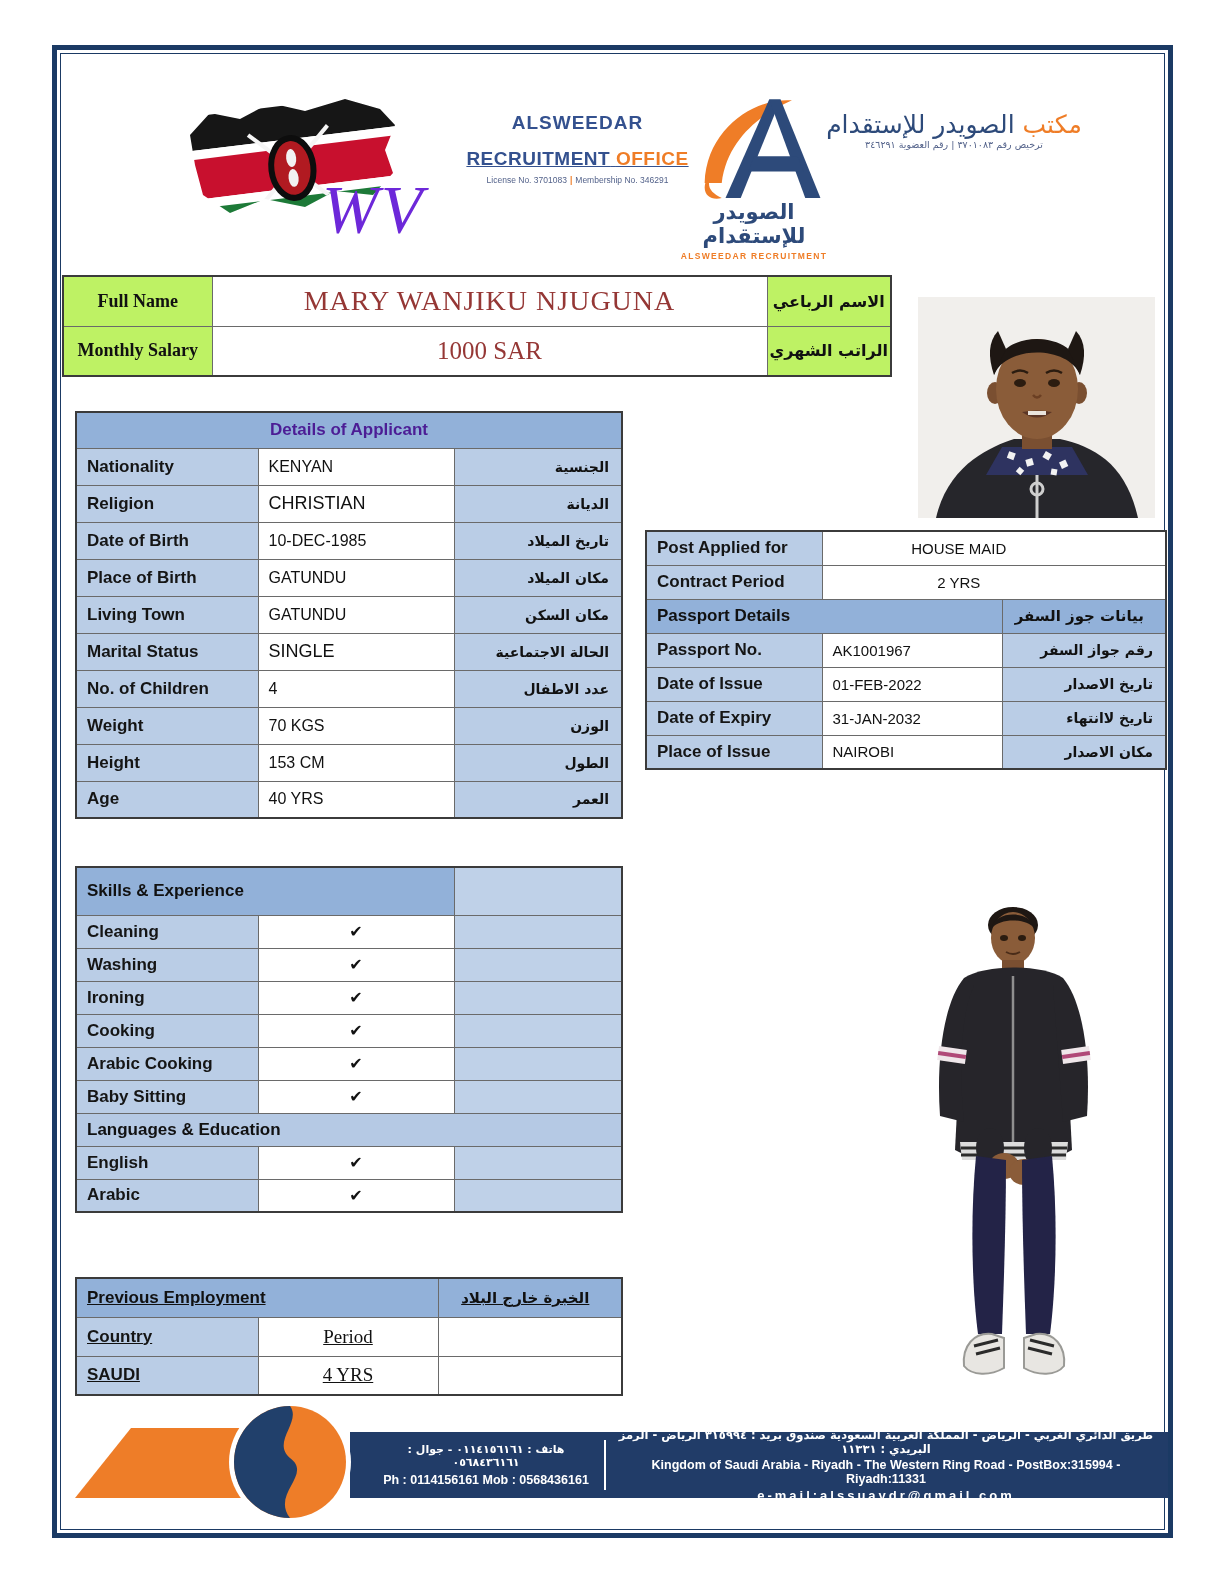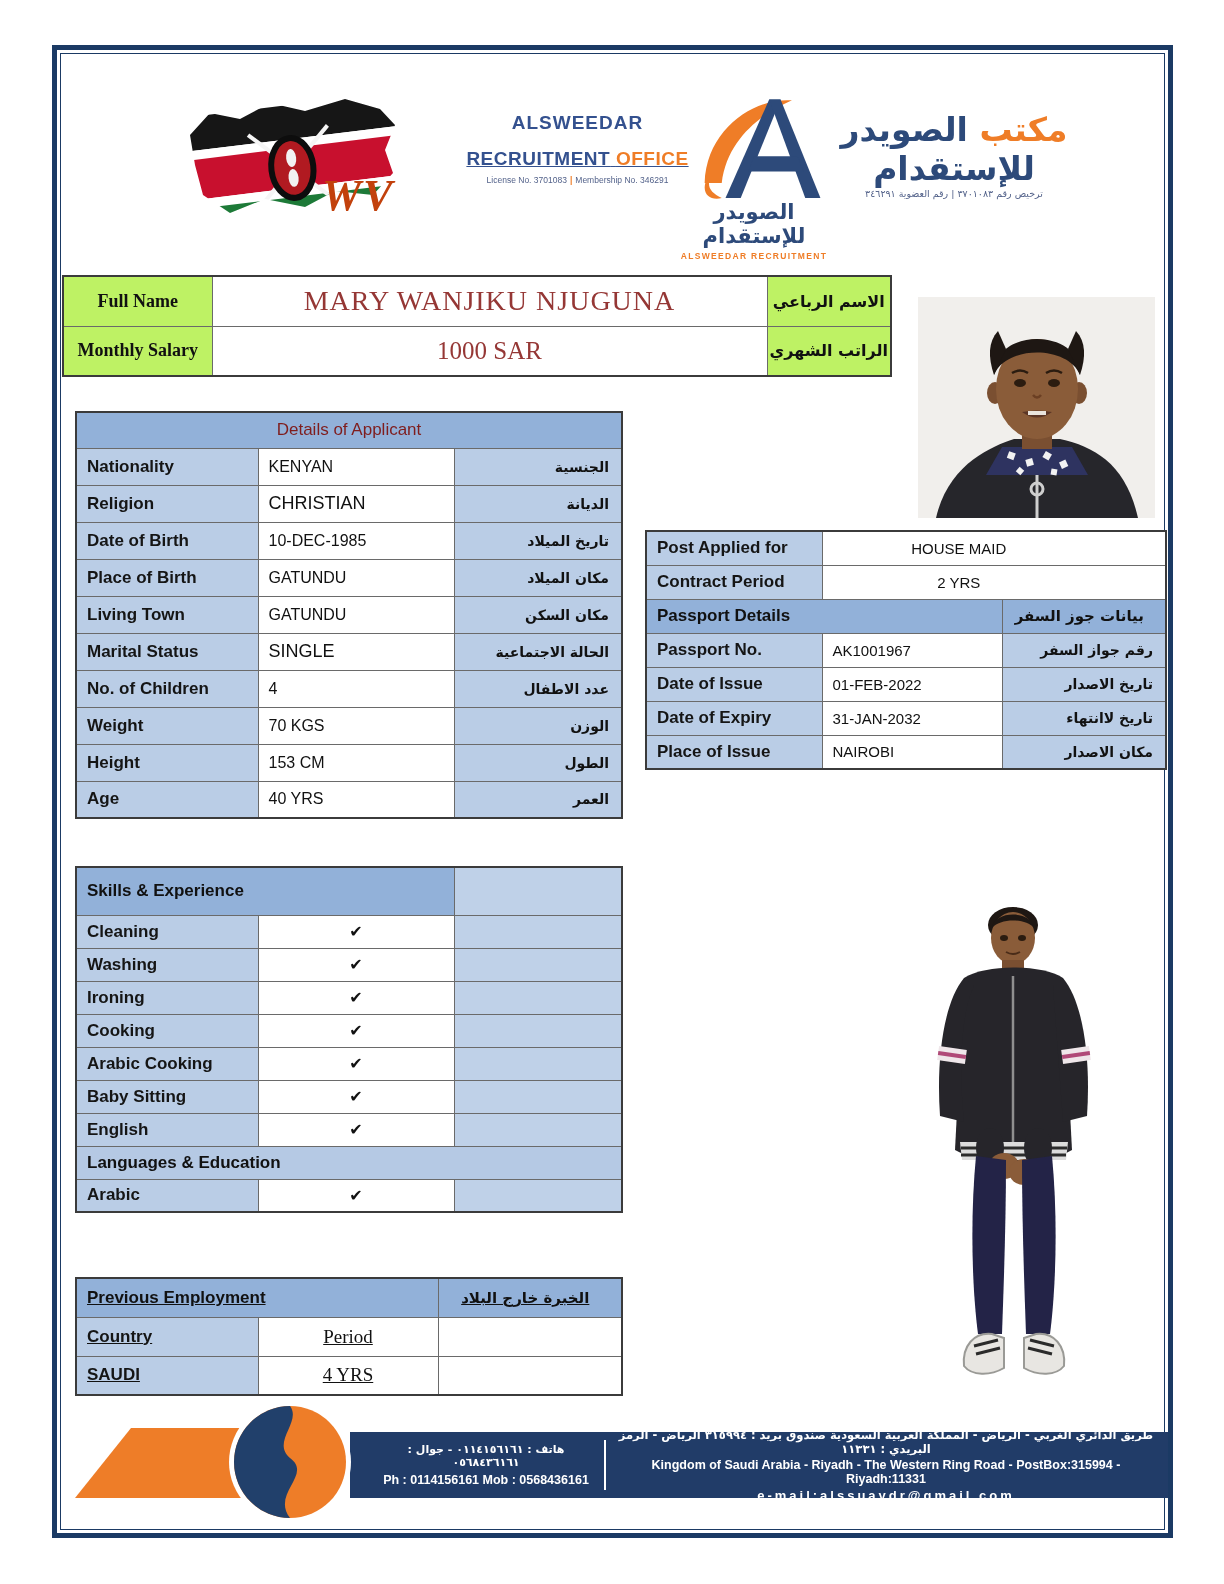--- a/index.html
+++ b/index.html
@@ -4,40 +4,40 @@
 <style>
   html,body{margin:0;padding:0;background:#fff;}
   body{width:1224px;height:1584px;position:relative;font-family:"Liberation Sans",sans-serif;color:#111;}
   .abs{position:absolute;}
   .ar{font-family:"DejaVu Sans",sans-serif;}
   
   .frame{position:absolute;left:52px;top:45px;width:1121px;height:1493px;border:5px solid #1b3a64;box-sizing:border-box;}
   .frame::after{content:"";position:absolute;inset:3px;border:1px solid #1b3a64;}
   
   .flag{left:185px;top:95px;width:215px;height:140px;}
-  .wv{left:322px;top:170px;font-family:"Liberation Serif",serif;font-style:italic;font-weight:bold;font-size:44px;color:#c2410c;letter-spacing:2px;z-index:3;}
+  .wv{left:322px;top:170px;font-family:"Liberation Serif",serif;font-style:italic;font-weight:normal;font-size:68px;color:#6d28d9;letter-spacing:2px;z-index:3;}
   .office{left:450px;top:112px;width:255px;text-align:center;}
   .office .l1{font-size:19px;font-weight:bold;color:#34518f;letter-spacing:1px;}
   .office .l2{font-size:19px;font-weight:bold;color:#34518f;letter-spacing:.5px;margin-top:14px;text-decoration:underline;}
   .office .l2 .orange{color:#ef7d27;}
   .office .lic{font-size:8.5px;color:#53628a;margin-top:5px;}
   .office .lic .div{color:#ef7d27;font-weight:bold;padding:0 3px;}
   .alogo{left:664px;top:88px;width:180px;text-align:center;}
   .alogo .arline{font-size:21px;font-weight:bold;color:#2d4a7a;margin-top:-4px;}
   .alogo .enline{font-size:8.5px;font-weight:bold;color:#ef7d27;letter-spacing:1.3px;margin-top:3px;}
   .arlogo{left:818px;top:110px;width:272px;text-align:center;}
-  .arlogo .t{font-size:33px;font-weight:bold;color:#2d4a7a;}
+  .arlogo .t{font-size:25px;font-weight:normal;color:#2d4a7a;}
   .arlogo .t .orange{color:#ef7d27;}
   .arlogo .lic{font-size:9.5px;color:#53628a;}
   
   table{border-collapse:collapse;table-layout:fixed;}
   td{box-sizing:border-box;overflow:hidden;}
   .t-out td{border:1px solid #6a6a6a;}
   .t-out{border:2px solid #3b3b3b;}
-  .hdr{background:#92b1d9;font-weight:normal;font-size:17px;color:#7f1d1d;}
+  .hdr{background:#92b1d9;font-weight:bold;font-size:17px;color:#4c1d95;}
   .lblcell{background:#bacde6;font-weight:bold;font-size:17px;padding-left:10px;color:#151515;}
   .valcell{background:#fff;font-size:16px;padding-left:10px;}
   .arcell{background:#bacde6;font-weight:bold;font-size:14px;text-align:right;padding-right:12px;direction:rtl;}
   .fillcell{background:#bfd1e8;}
   
   .name-t{left:62px;top:275px;width:828px;}
   .name-t td{height:50px;}
   .pink{background:#bef264;}
   .name-lbl{font-family:"Liberation Serif",serif;font-weight:bold;font-size:18px;text-align:center;}
   .name-val{font-family:"Liberation Serif",serif;color:#953735;text-align:center;background:#fff;}
@@ -327,26 +327,26 @@
         <td class="lblcell">Arabic Cooking</td>
         <td class="check">✔</td>
         <td class="fillcell"></td>
       </tr>
   <tr>
         <td class="lblcell">Baby Sitting</td>
         <td class="check">✔</td>
         <td class="fillcell"></td>
       </tr>
   <tr>
+        <td class="lang-hdr" colspan="3">Languages &amp; Education</td>
+      </tr>
+  <tr>
         <td class="lblcell">English</td>
         <td class="check">✔</td>
         <td class="fillcell"></td>
-      </tr>
-  <tr>
-        <td class="lang-hdr" colspan="3">Languages &amp; Education</td>
       </tr>
   <tr>
         <td class="lblcell">Arabic</td>
         <td class="check">✔</td>
         <td class="fillcell"></td>
       </tr>
 </tbody>
   </table>
 
 <table class="abs pe-t t-out">

